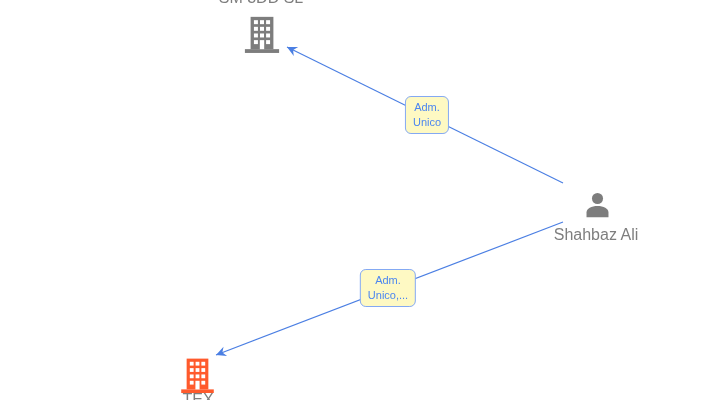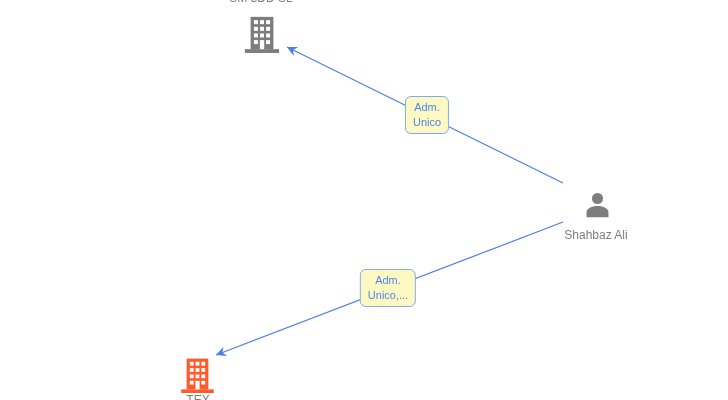--- a/index.html
+++ b/index.html
@@ -37,21 +37,21 @@
   .node-icon{ position:absolute; }
   .node-icon svg{ display:block; }
   .building-gray  .bld-body{ fill:var(--icon-gray); }
   .building-orange .bld-body{ fill:var(--company-orange); }
   .bld-window{ fill:#ffffff; }
   .person-fill{ fill:var(--icon-gray); }
 
   .node-label{
     position:absolute;
     transform:translateX(-50%);
-    font-size:12px;
+    font-size:16px;
     line-height:14px;
     color:var(--node-text-gray);
     white-space:nowrap;
   }
 
   .edge-label{
     position:absolute;
     transform:translate(-50%,-50%);
     background:#fef9c3;
     border:1px solid var(--label-border-blue);

